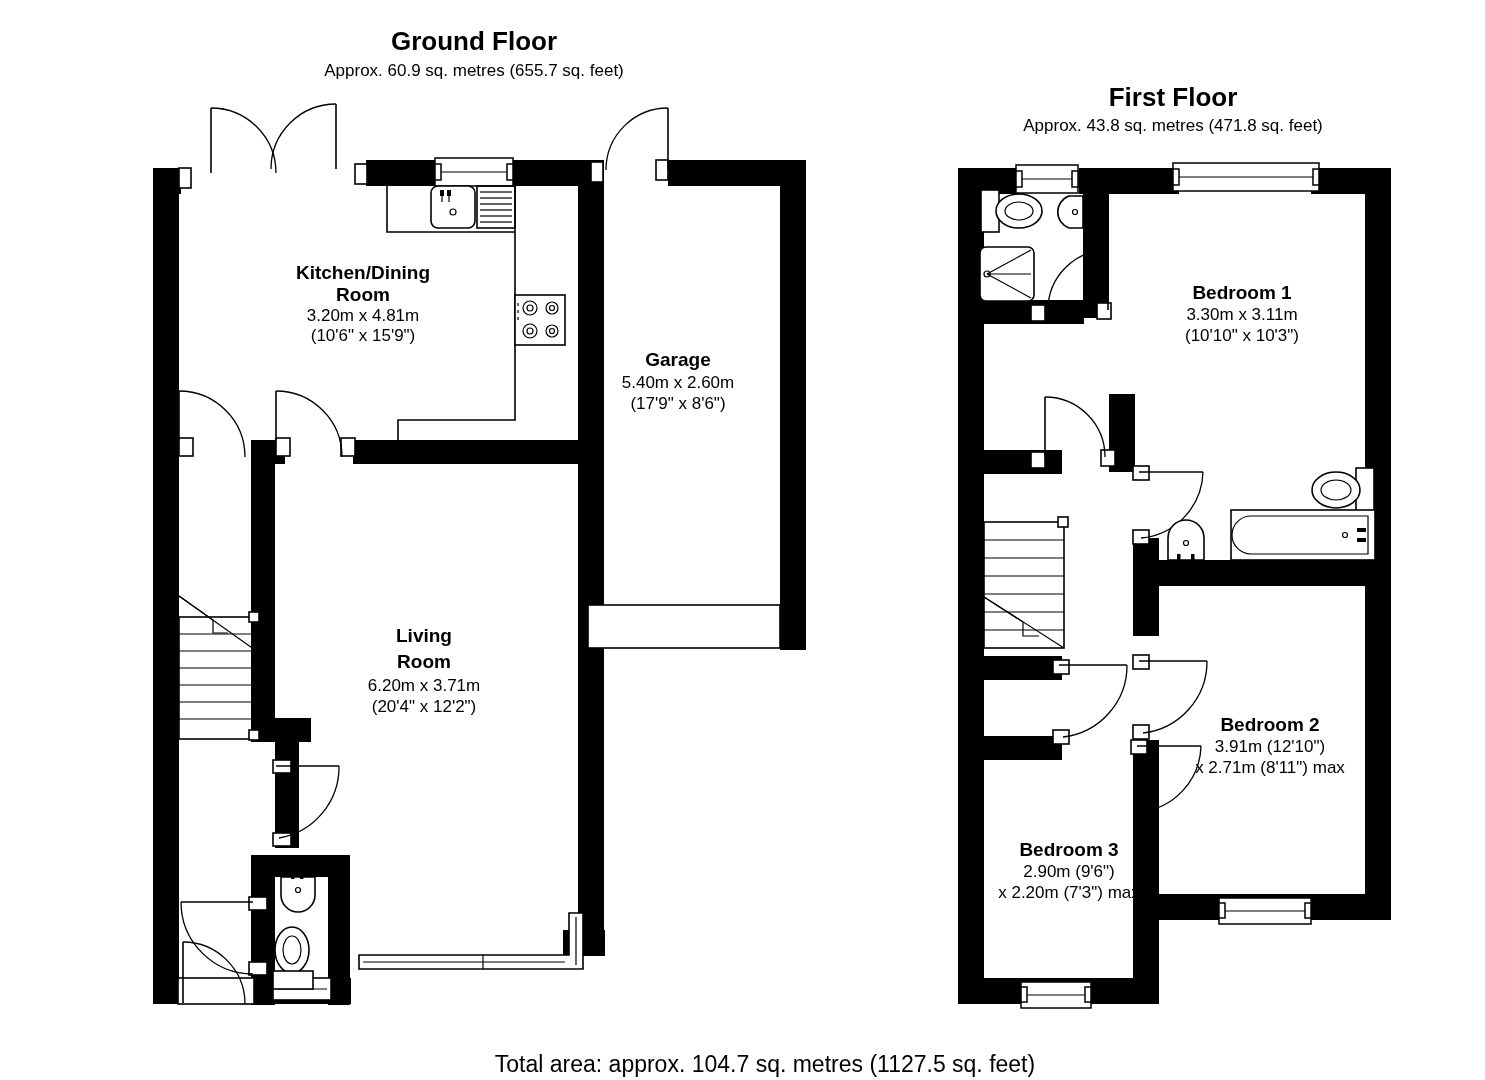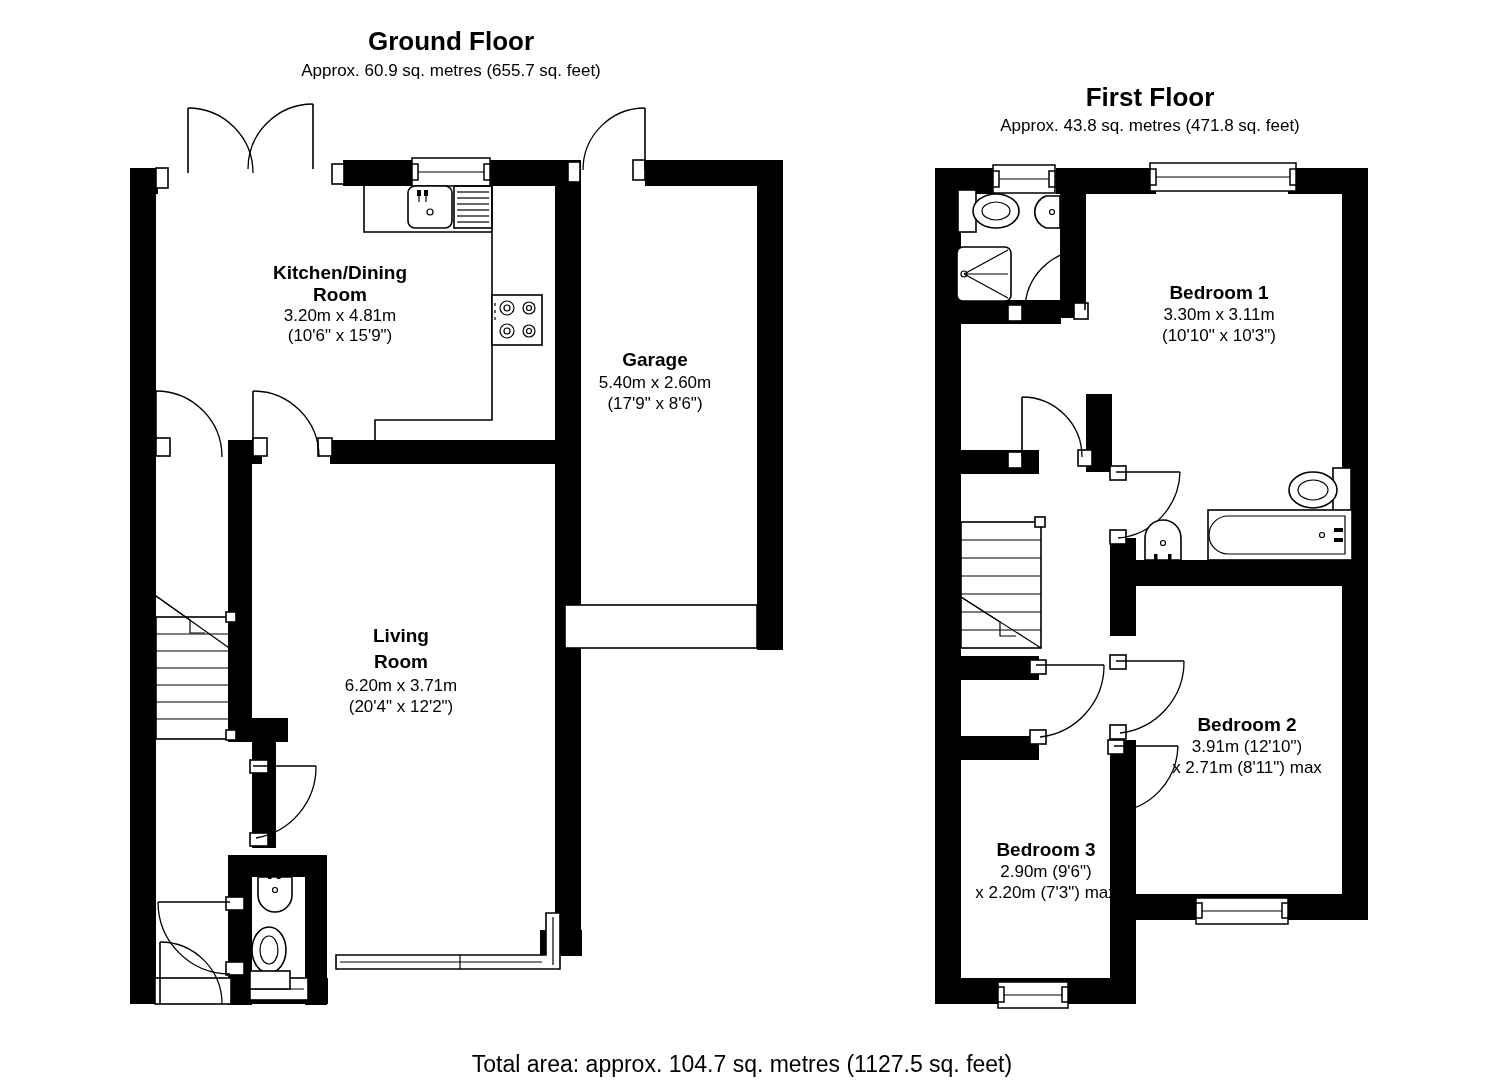--- a/index.html
+++ b/index.html
@@ -11,20 +11,21 @@
     width: 1485px;
     height: 1080px;
     font-family: "Liberation Sans", sans-serif;
     color: #000000;
     position: relative;
     overflow: hidden;
   }
   .plan-root {
     position: absolute;
     inset: 0;
+    margin-left: 23px;
   }
   svg.floorplan {
     position: absolute;
     top: 0;
     left: 0;
     width: 1485px;
     height: 1080px;
     display: block;
   }
   .wall { fill: #000000; }

